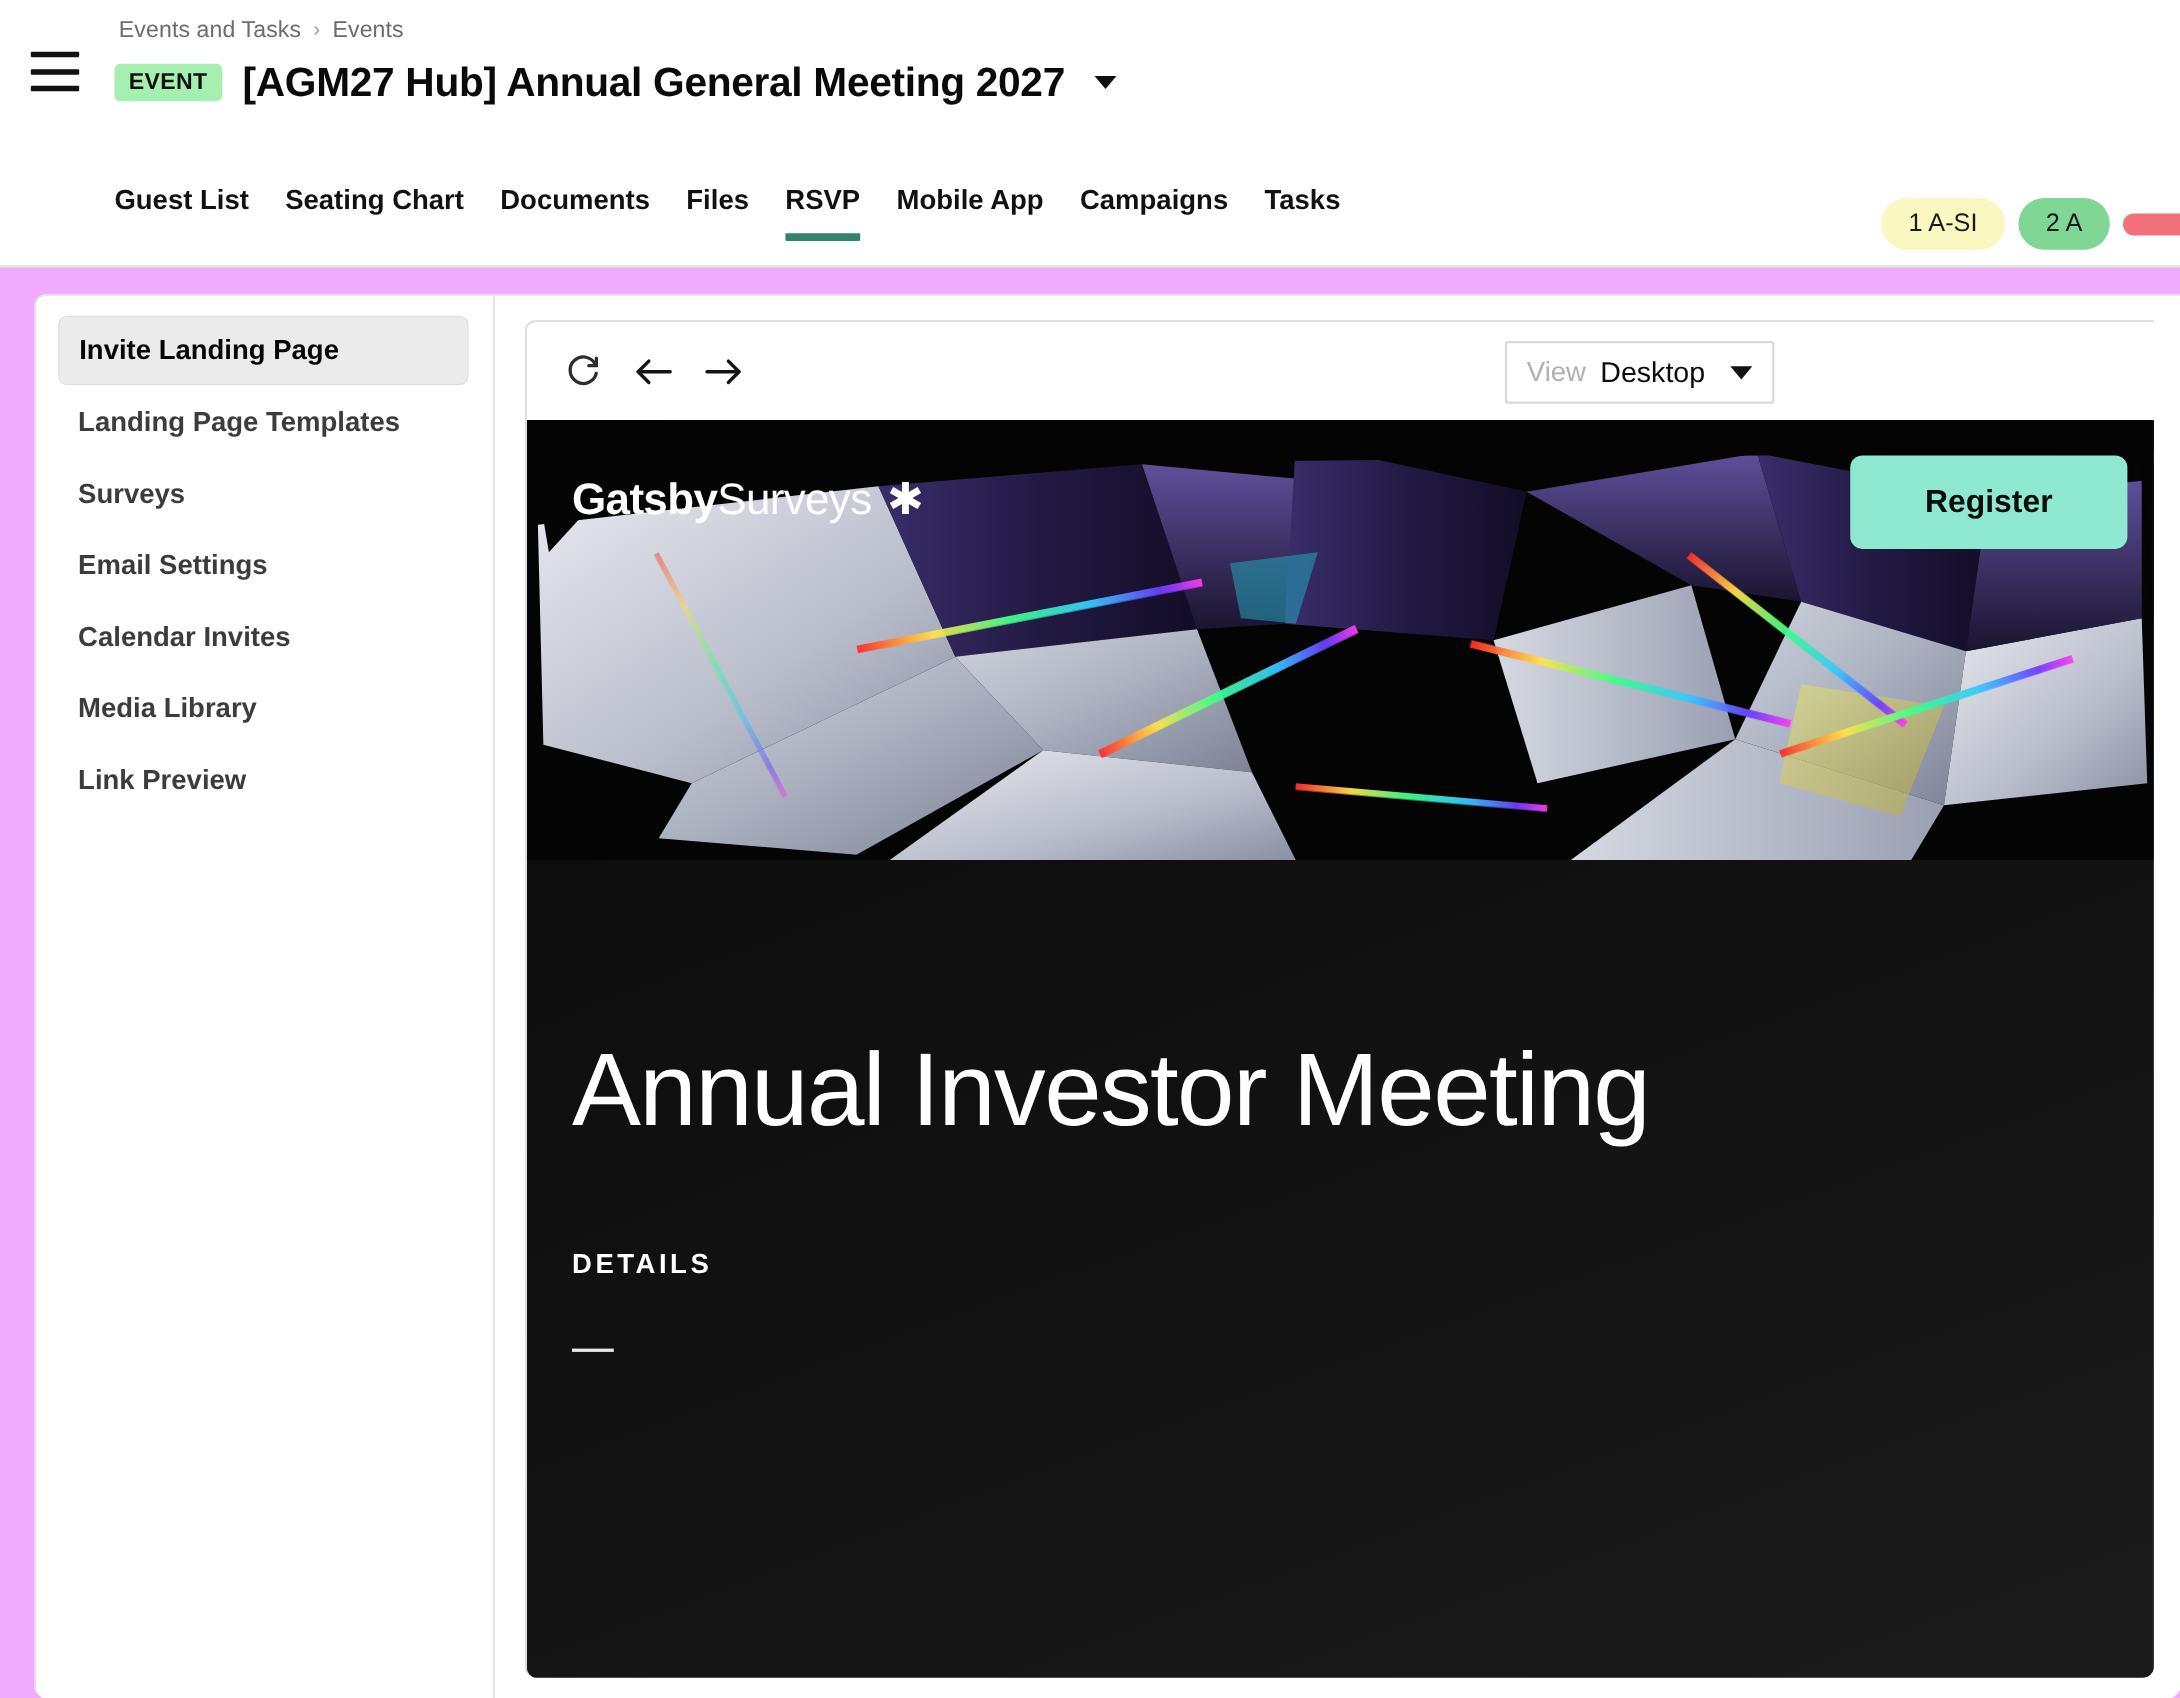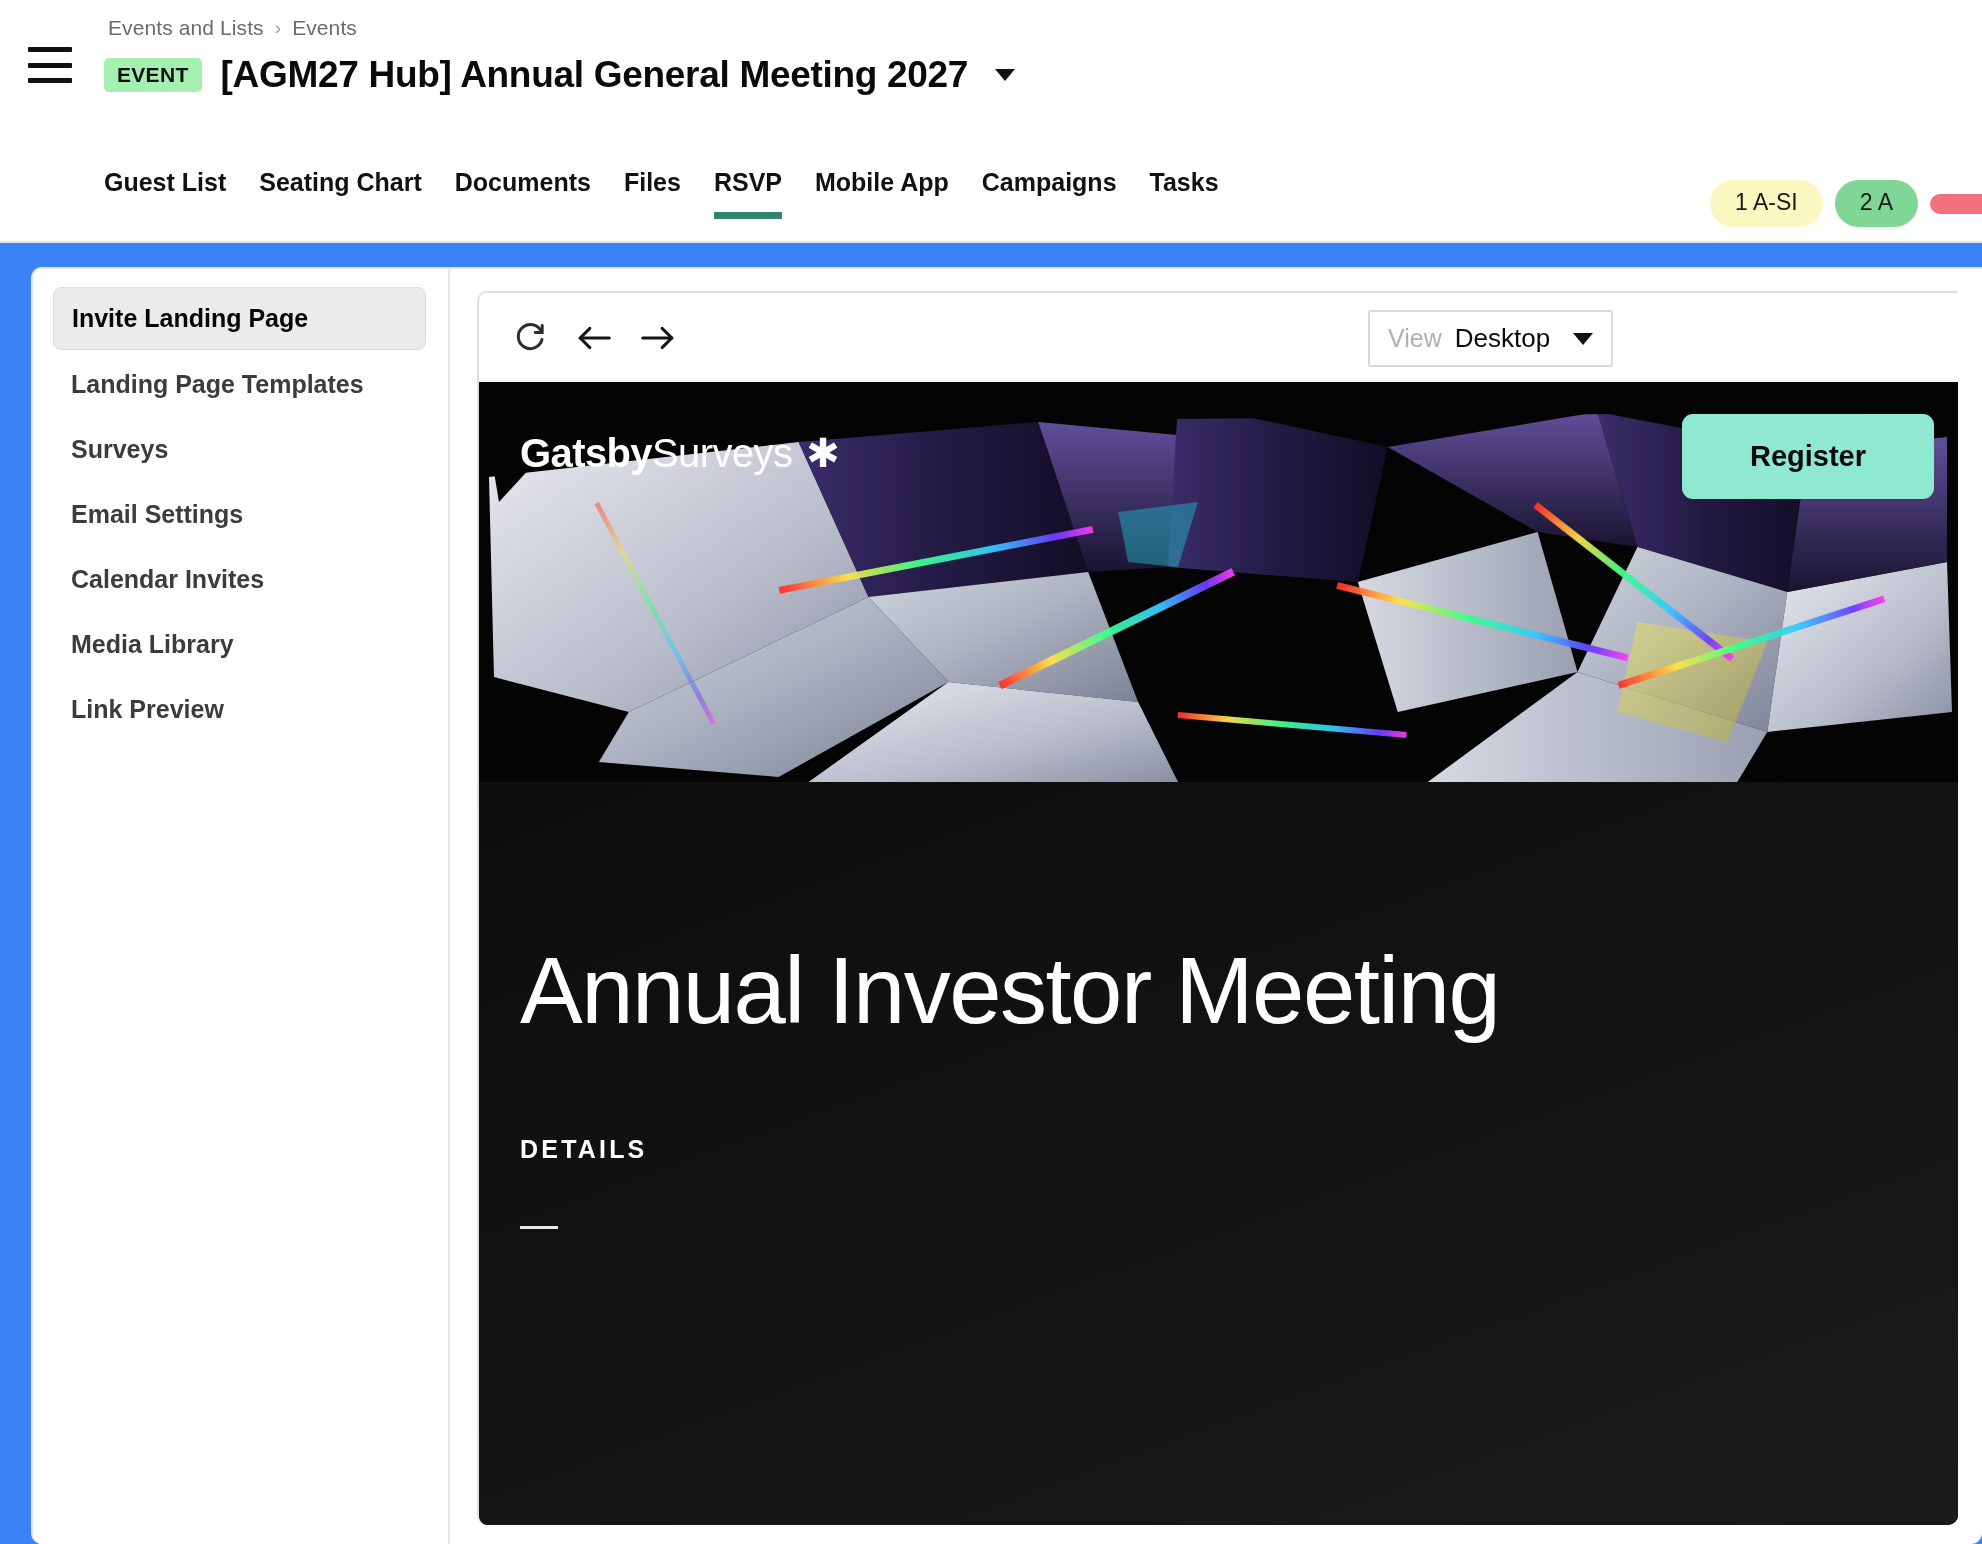--- a/index.html
+++ b/index.html
@@ -87,21 +87,21 @@
   }
   .hbadge {
     font-size: 23px; color: #1a1a1a;
     padding: 9px 25px 11px; border-radius: 26px; white-space: nowrap;
   }
 
   
   .body-area {
     position: relative;
     width: 1982px; height: 1301px;
-    background: #3b82f6;
+    background: #f0abfc;
     padding: 24px 0 0 31px;
   }
   .panel {
     position: relative;
     width: 1951px; height: 1277px;
     background: #ffffff;
     border: 2px solid #e4e4e4;
     border-radius: 11px;
     border-right: none;
     border-bottom: none;
@@ -229,21 +229,21 @@
 
 <div class="app-header">
 
   <div class="hamburger">
     <span></span>
     <span></span>
     <span></span>
   </div>
 
   <div class="breadcrumb">
-    <span class="crumb">Events and Lists</span>
+    <span class="crumb">Events and Tasks</span>
     <span class="sep">›</span>
     <span class="crumb">Events</span>
   </div>
 
   <div class="title-row">
     <span class="event-chip">EVENT</span>
     <span class="event-title">[AGM27 Hub] Annual General Meeting 2027</span>
     <span class="title-caret"></span>
   </div>
 

